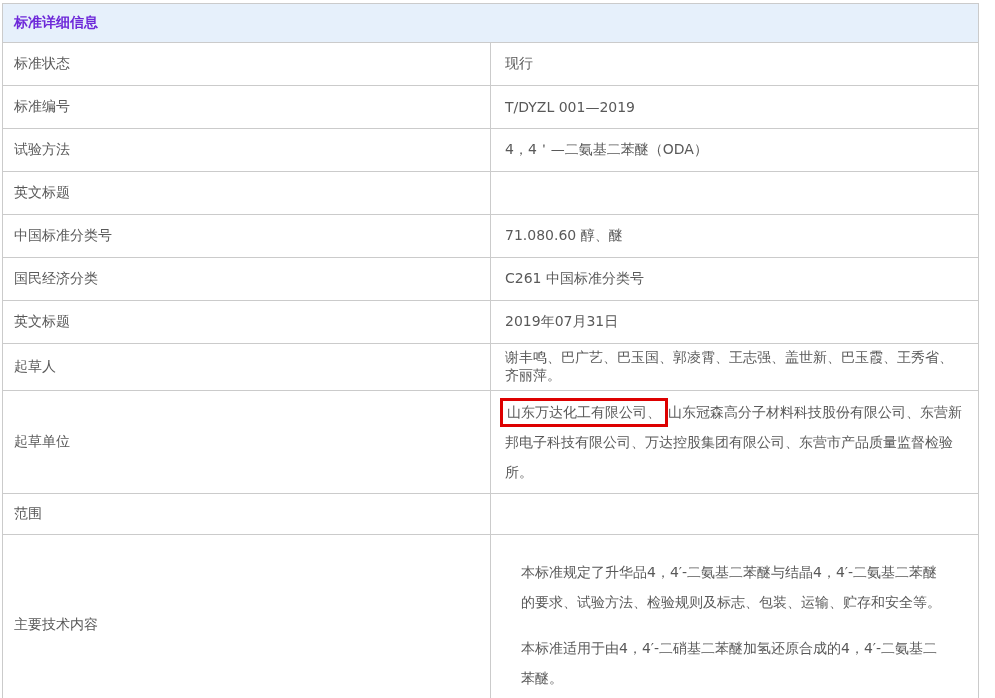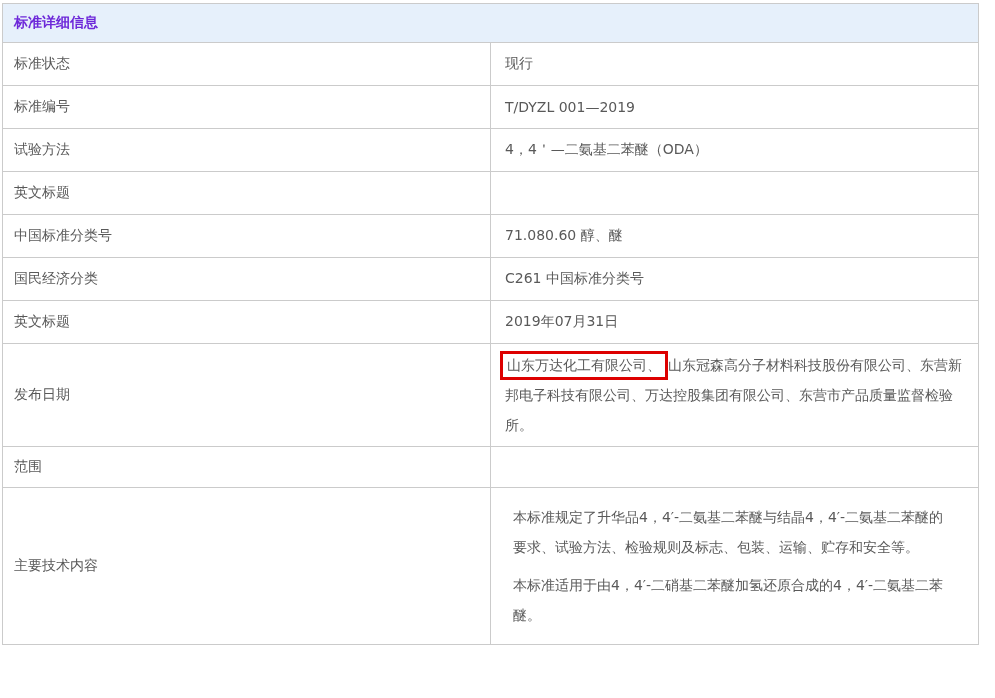--- a/index.html
+++ b/index.html
@@ -43,21 +43,21 @@
   }
   td.multi {
     line-height: 30px;
     padding-top: 6px;
     padding-bottom: 6px;
   }
   tr.r-drafters td { height: 47px; }
   tr.r-org td { height: 73px; }
   tr.r-scope td { height: 41px; }
   tr.r-tech td { height: 104px; }
-  td.multi p { margin: 8px; }
+  td.multi p { margin: 16px; }
   .red-box {
     display: inline;
     border: 3px solid #dd0000;
     padding: 3px 4px 4px 4px;
     margin-left: -5px;
   }
 </style>
 </head>
 <body>
 
@@ -97,23 +97,27 @@
       <td class="lbl">国民经济分类</td>
       <td class="val">C261 中国标准分类号</td>
     </tr>
 
 
     <tr>
       <td class="lbl">英文标题</td>
       <td class="val">2019年07月31日</td>
     </tr>
 
+    <tr class="r-drafters">
+      <td class="lbl">起草人</td>
+      <td class="val">谢丰鸣、巴广艺、巴玉国、郭凌霄、王志强、盖世新、巴玉霞、王秀省、齐丽萍。</td>
+    </tr>
 
     <tr class="r-org">
-      <td class="lbl">发布日期</td>
+      <td class="lbl">起草单位</td>
       <td class="val multi"><span class="red-box"><span>山东万达化工有限公司、</span></span><span>山东冠森高分子材料科技股份有限公司、东营新邦电子科技有限公司、万达控股集团有限公司、东营市产品质量监督检验所。</span></td>
     </tr>
 
     <tr class="r-scope">
       <td class="lbl">范围</td>
       <td class="val"></td>
     </tr>
 
     <tr class="r-tech">
       <td class="lbl">主要技术内容</td>

